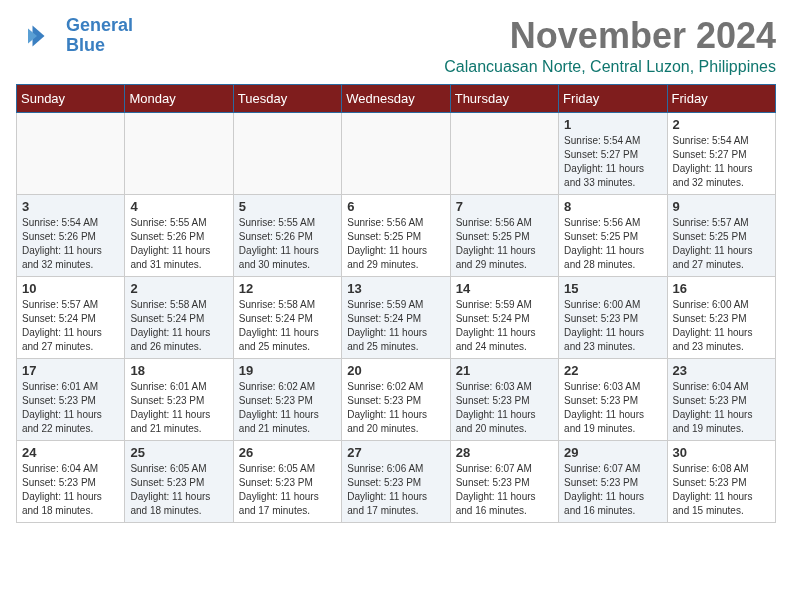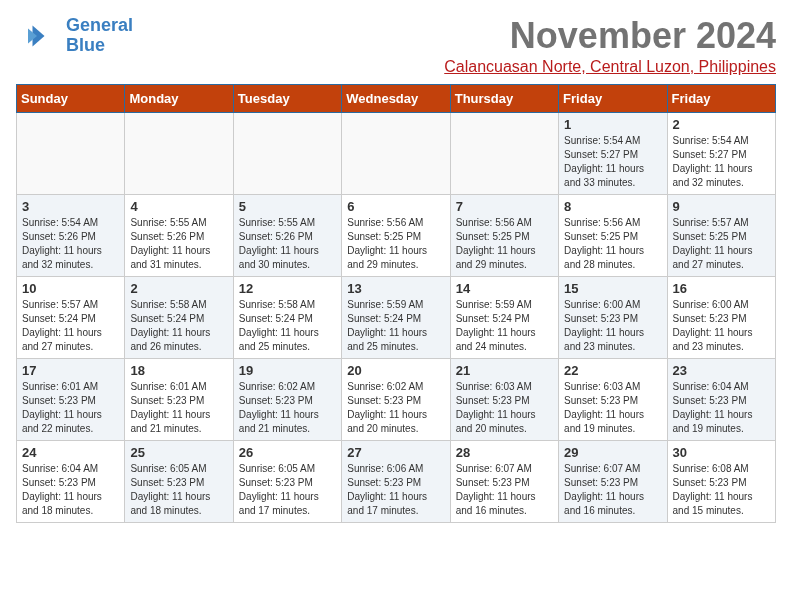--- a/index.html
+++ b/index.html
@@ -38,34 +38,33 @@
       text-align: right;
     }
     .month-title {
       font-size: 36px;
       font-weight: bold;
       color: #737373;
       line-height: 1.1;
     }
     .location {
       font-size: 16px;
-      color: #b91c1c;
+      color: #0f766e;
       margin-top: 2px;
-      text-decoration: underline;
     }
     .calendar {
       width: 100%;
       border-collapse: collapse;
       margin-top: 8px;
     }
     .calendar th {
-      background: #c2410c;
+      background: #7f1d1d;
       color: #fff;
       font-size: 13px;
-      font-weight: bold;
+      font-weight: normal;
       padding: 6px 4px;
       text-align: left;
       border: 1px solid #2a6aa0;
     }
     .calendar td {
       vertical-align: top;
       border: 1px solid #ccc;
       padding: 4px 5px;
       font-size: 10.5px;
       color: #333;

